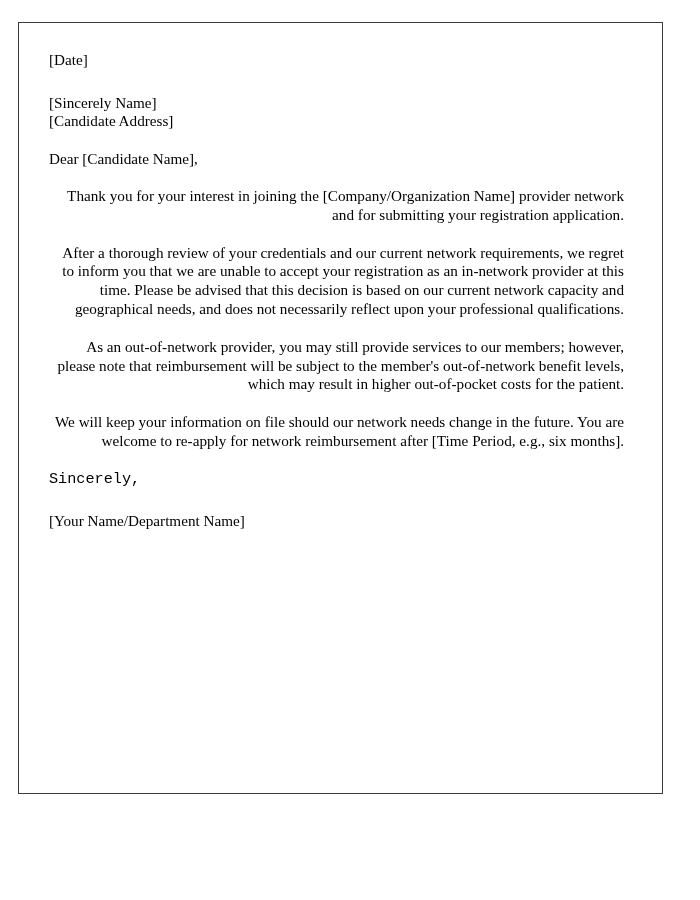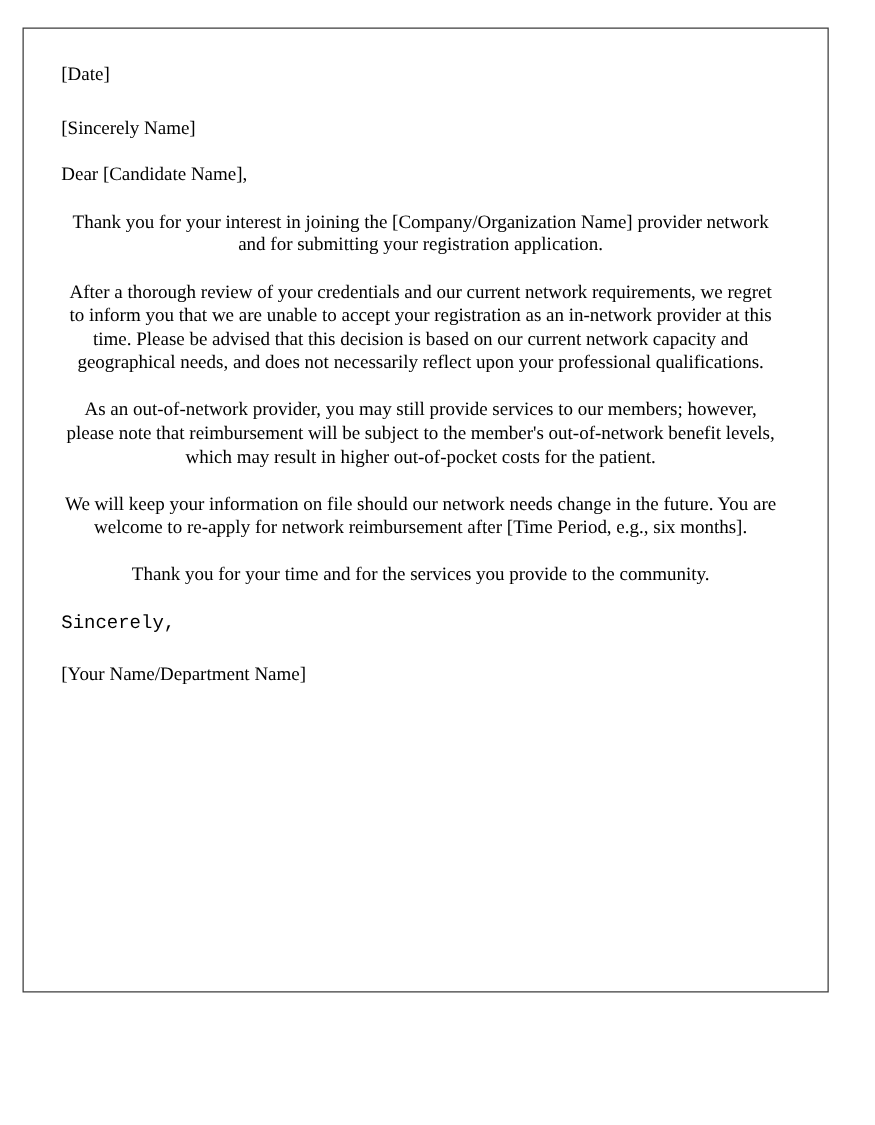--- a/index.html
+++ b/index.html
@@ -39,21 +39,21 @@
     margin: 0 0 19px 0;
     text-align: left;
   }
   .block .line {
     display: block;
   }
   .para {
     font-size: 15.2px;
     line-height: 1.235;
     margin: 0 0 19px 0;
-    text-align: center;
+    text-align: right;
     max-width: 575px;
   }
   .date-block {
     margin-bottom: 24px;
   }
   .sign-off {
     margin-bottom: 24px;
     font-family: Liberation Mono, monospace;
   }
 </style>
@@ -61,29 +61,29 @@
 <body>
 
 <div class="page">
   <div class="letter-sheet">
     <div class="letter-body">
 
       <p class="block date-block">[Date]</p>
 
       <div class="block">
         <span class="line">[Sincerely Name]</span>
+        <span class="line">[Candidate Address]</span>
       </div>
 
       <p class="block">Dear [Candidate Name],</p>
 
       <p class="para">Thank you for your interest in joining the [Company/Organization Name] provider network and for submitting your registration application.</p>
       <p class="para">After a thorough review of your credentials and our current network requirements, we regret to inform you that we are unable to accept your registration as an in-network provider at this time. Please be advised that this decision is based on our current network capacity and geographical needs, and does not necessarily reflect upon your professional qualifications.</p>
       <p class="para">As an out-of-network provider, you may still provide services to our members; however, please note that reimbursement will be subject to the member's out-of-network benefit levels, which may result in higher out-of-pocket costs for the patient.</p>
       <p class="para">We will keep your information on file should our network needs change in the future. You are welcome to re-apply for network reimbursement after [Time Period, e.g., six months].</p>
-      <p class="para">Thank you for your time and for the services you provide to the community.</p>
 
       <p class="block sign-off">Sincerely,</p>
 
       <div class="block">
         <span class="line">[Your Name/Department Name]</span>
       </div>
 
     </div>
   </div>
 </div>

